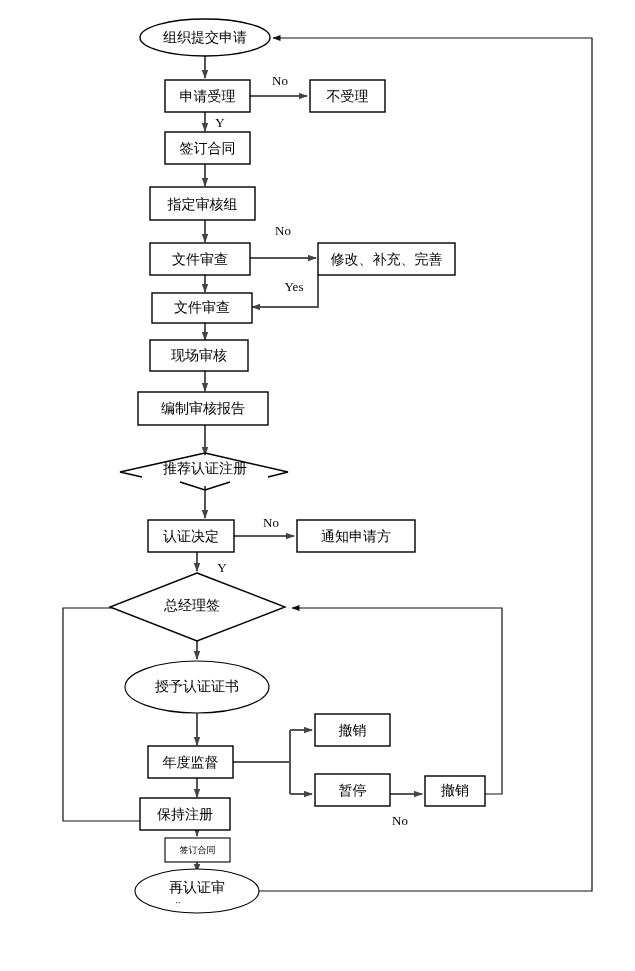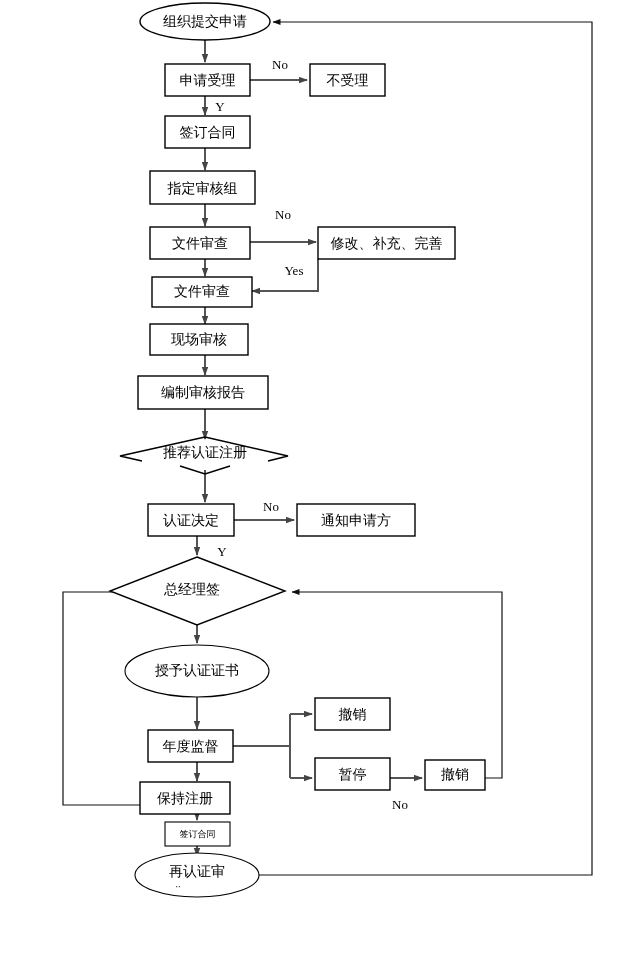--- a/index.html
+++ b/index.html
@@ -9,20 +9,21 @@
   }
   body {
     font-family: "Liberation Sans", sans-serif;
   }
   #flowchart-root {
     position: relative;
     width: 635px;
     height: 902px;
     background: #ffffff;
     overflow: hidden;
+    margin-top: 16px;
   }
   svg#flow-svg {
     display: block;
     width: 635px;
     height: 971px;
   }
   .node-shape {
     fill: #ffffff;
     stroke: #000000;
     stroke-width: 1.4;

